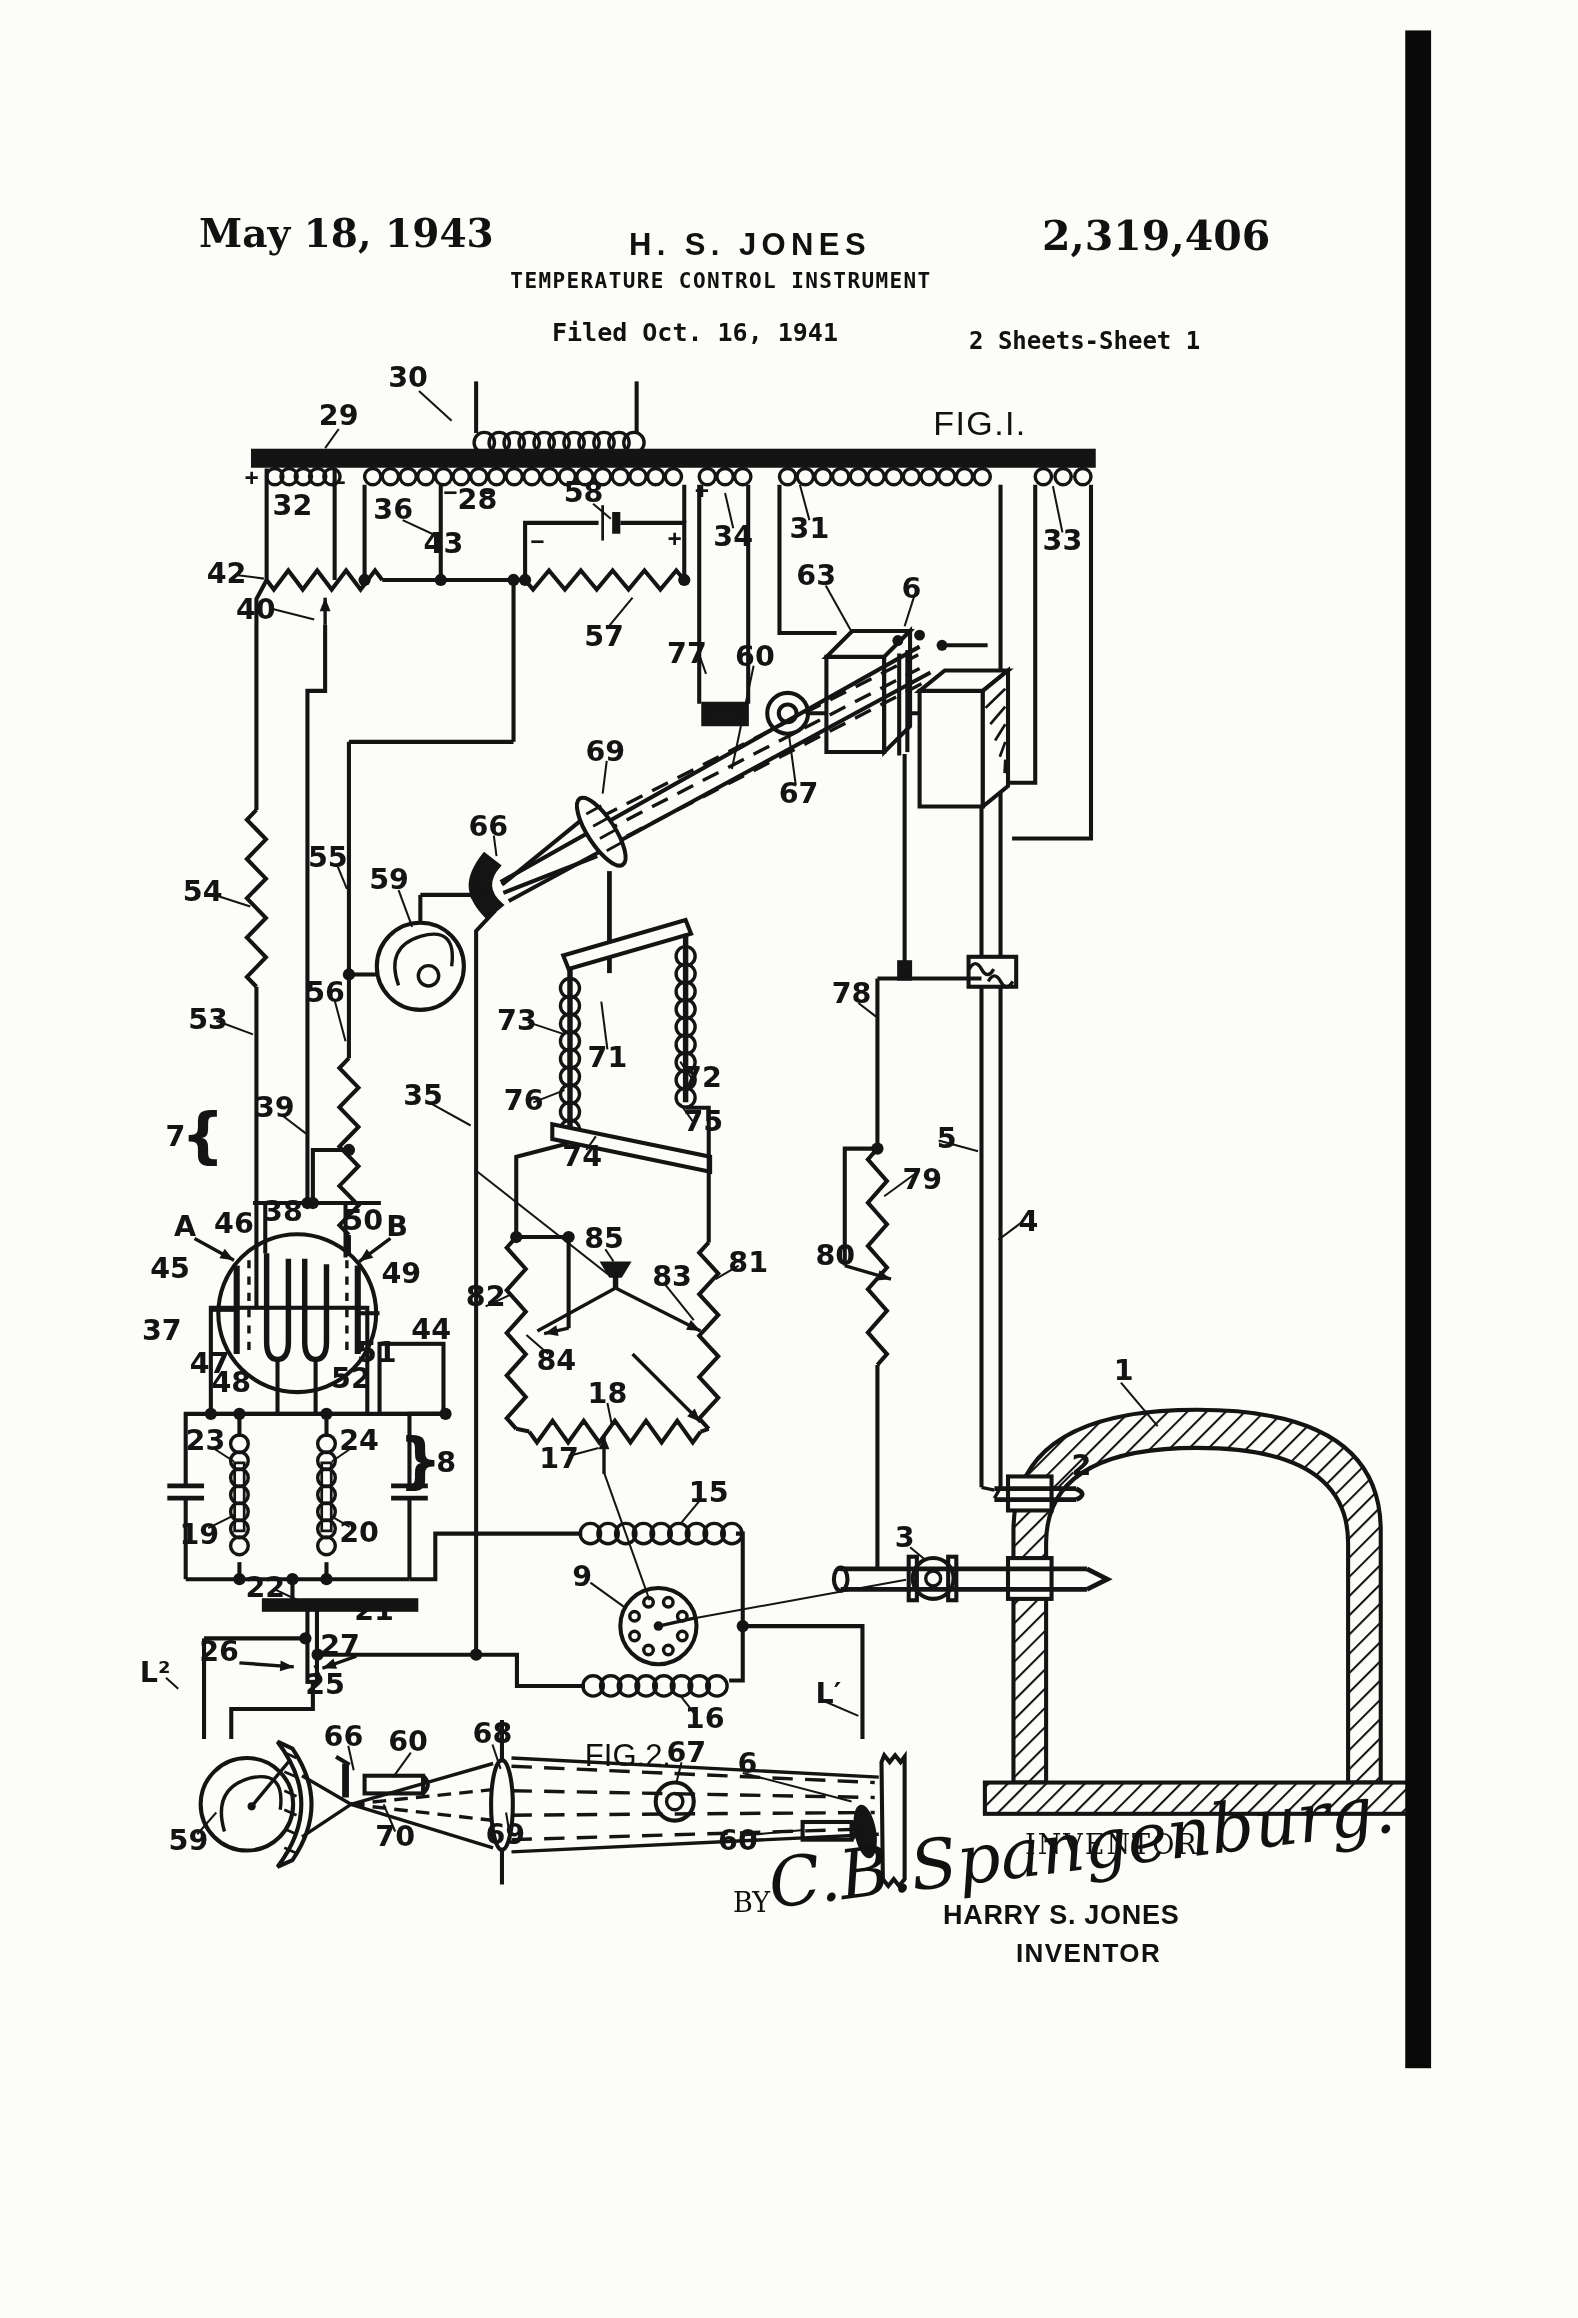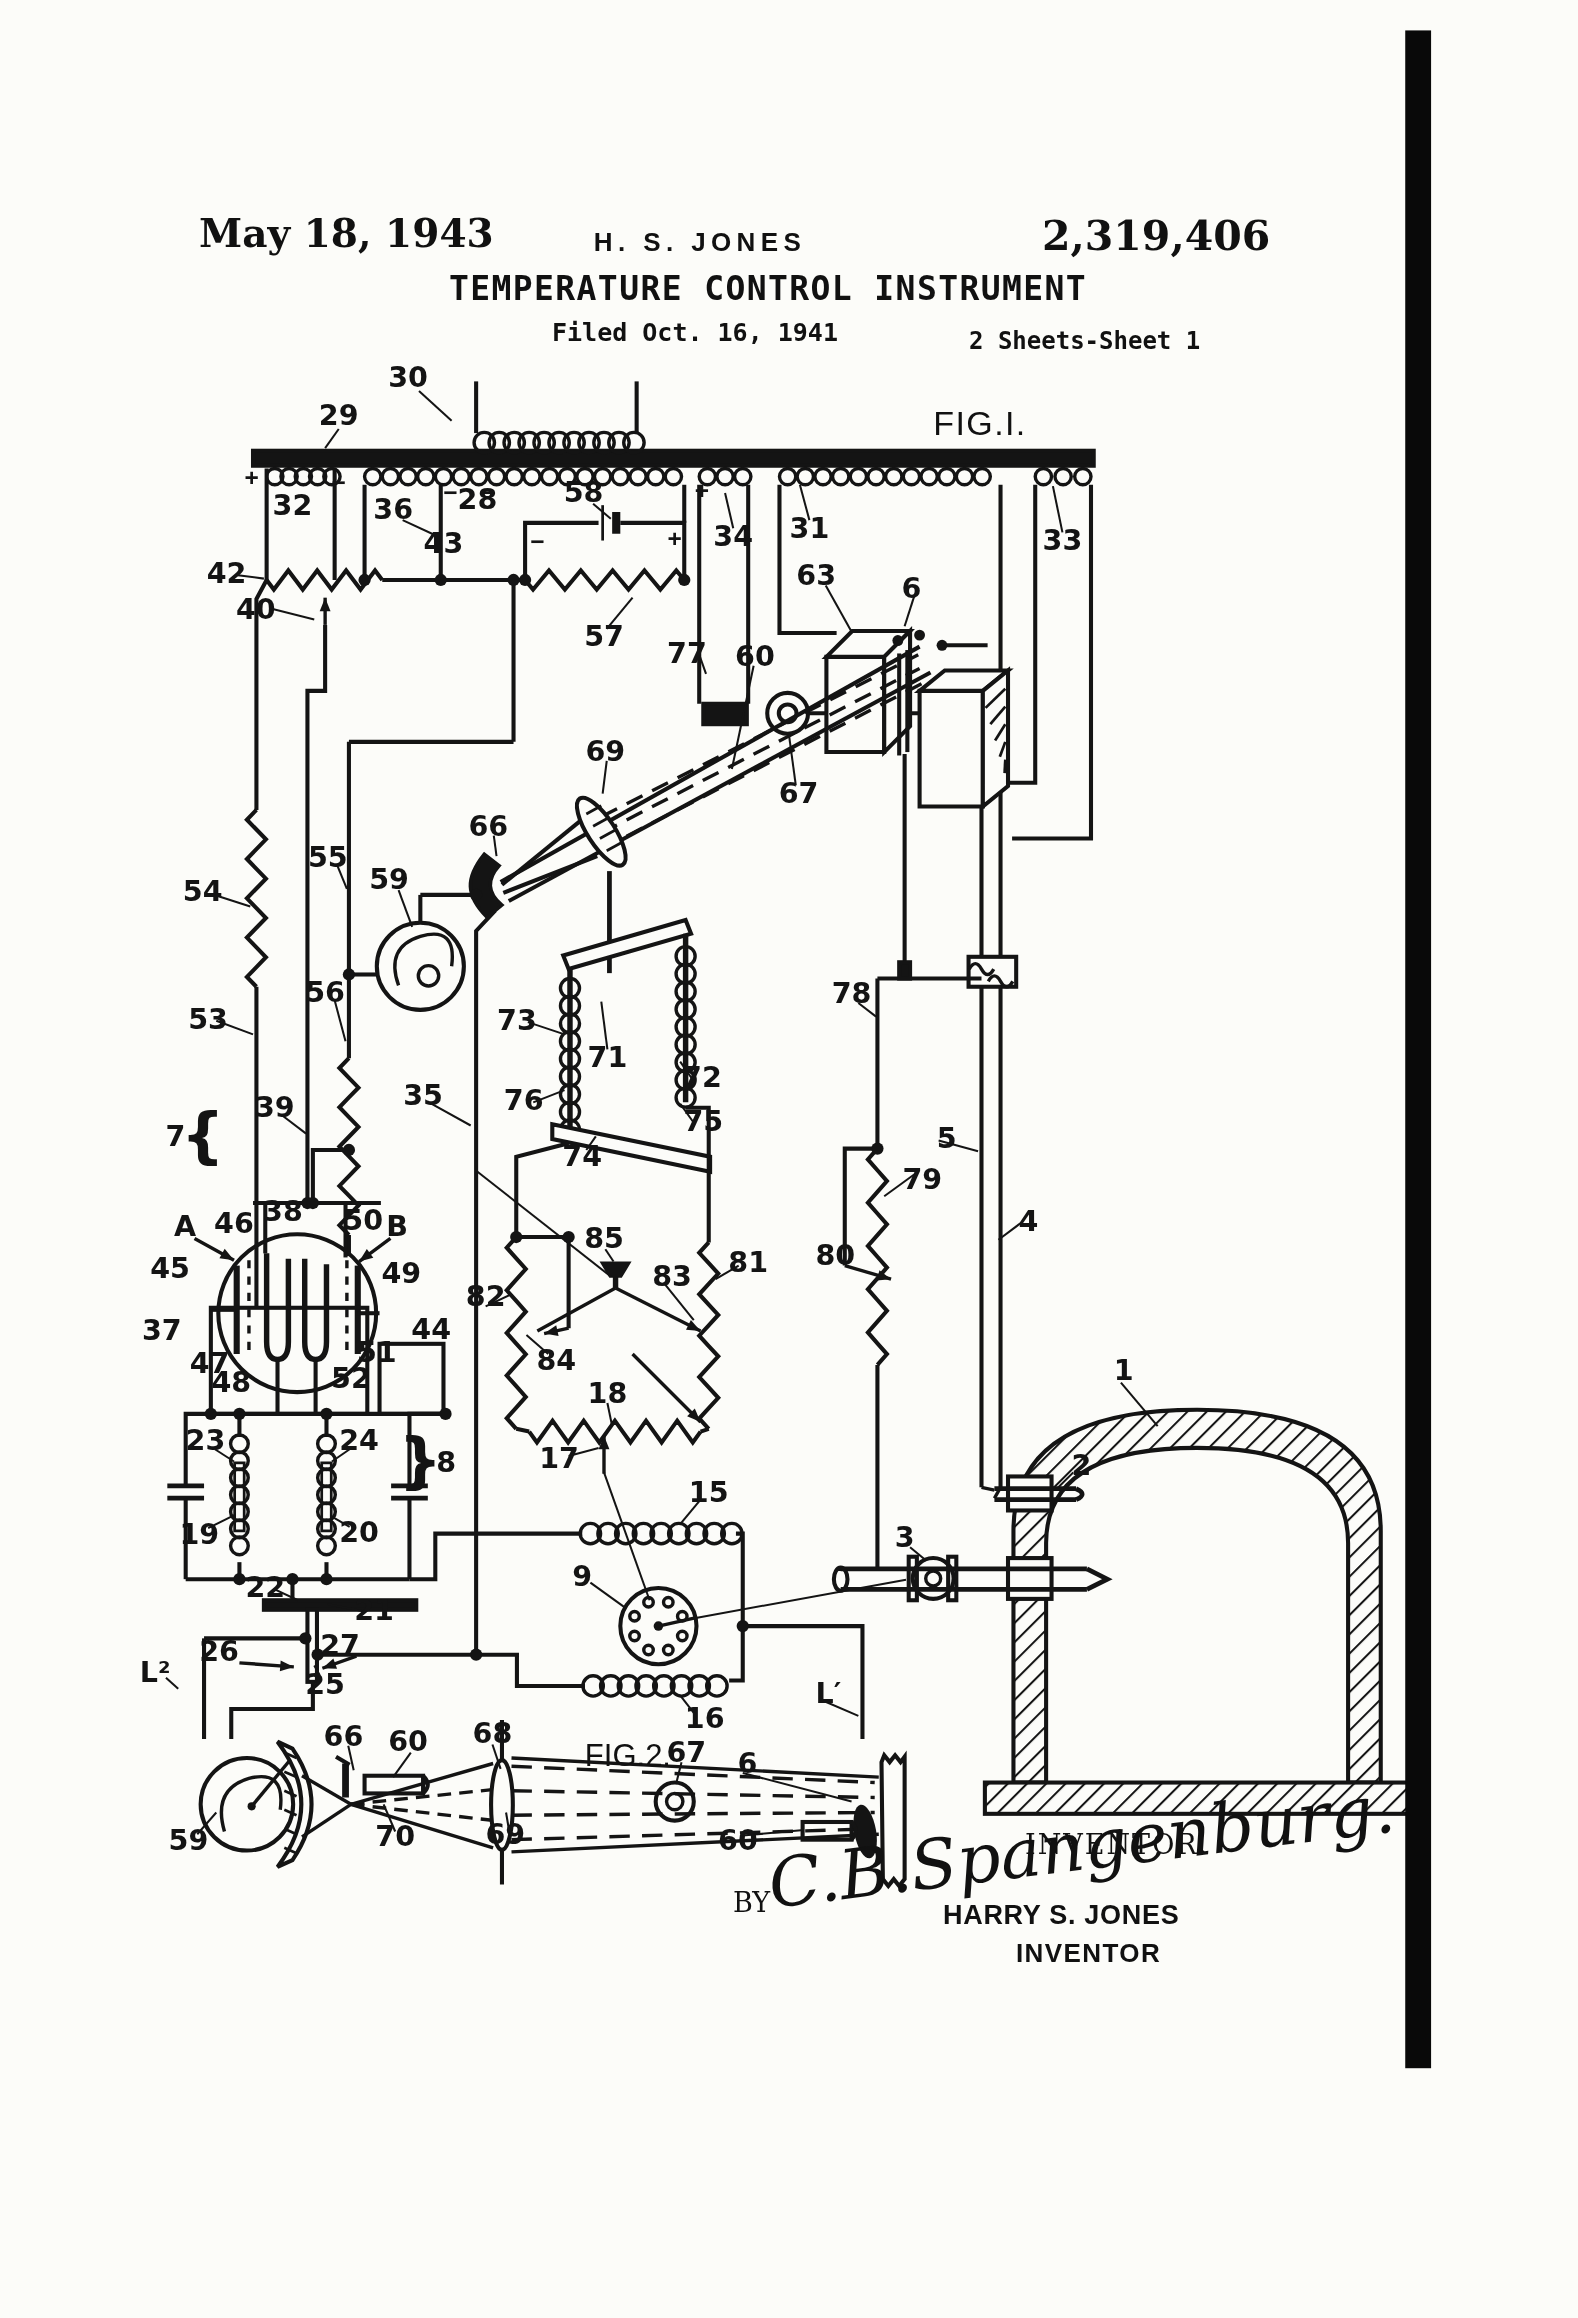--- a/index.html
+++ b/index.html
@@ -2,23 +2,23 @@
 <html style="font-size:11px"><head>
 <meta charset="utf-8">
 <style>
   html,body{margin:0;padding:0;background:#777;}
   .page{position:relative;width:1578px;height:2319px;background:#fcfcf9;overflow:hidden;
         font-family:"Liberation Sans",sans-serif;color:#111;}
   .abs{position:absolute;white-space:nowrap;}
   .serifB{font-family:"DejaVu Serif",serif;font-weight:bold;}
   .mono{font-family:"DejaVu Sans Mono",monospace;font-weight:bold;}
   .hdr-date{left:199px;top:210px;font-size:39px;}
-  .hdr-name{left:547px;top:227px;width:306px;text-align:center;font-size:26px;font-weight:bold;letter-spacing:5.4px;}
+  .hdr-name{left:565px;top:227px;width:306px;text-align:right;font-size:31px;font-weight:bold;letter-spacing:5.4px;}
   .hdr-num{left:1042px;top:212px;font-size:41px;}
-  .hdr-title{left:449px;top:269px;width:544px;text-align:center;font-size:33px;letter-spacing:1.4px;}
+  .hdr-title{left:449px;top:269px;width:544px;text-align:center;font-size:21px;letter-spacing:1.4px;}
   .hdr-filed{left:552px;top:318px;font-size:25px;}
   .hdr-sheet{left:969px;top:327px;font-size:24px;}
   .figcap1{left:905px;top:404px;width:150px;text-align:center;font-size:34px;font-weight:normal;letter-spacing:1.4px;}
   .figcap2{left:535px;top:1738px;width:136px;text-align:right;font-size:31px;font-weight:normal;}
   .sig-inv{left:1025px;top:1829px;font-family:"DejaVu Serif",serif;font-size:27px;letter-spacing:2px;}
   .sig-harry{left:943px;top:1868px;font-size:27px;font-weight:bold;letter-spacing:0.7px;margin-top:32px;}
   .sig-by{left:733px;top:1887px;font-family:"DejaVu Serif",serif;font-size:27px;text-align:center;}
   .sig-script{left:769px;top:1845px;font-family:"DejaVu Serif",serif;font-style:italic;font-size:68px;
               transform:rotate(-7deg);transform-origin:left center;}
   .sig-att{left:1016px;top:1938px;font-size:26px;font-weight:bold;letter-spacing:1.4px;}

